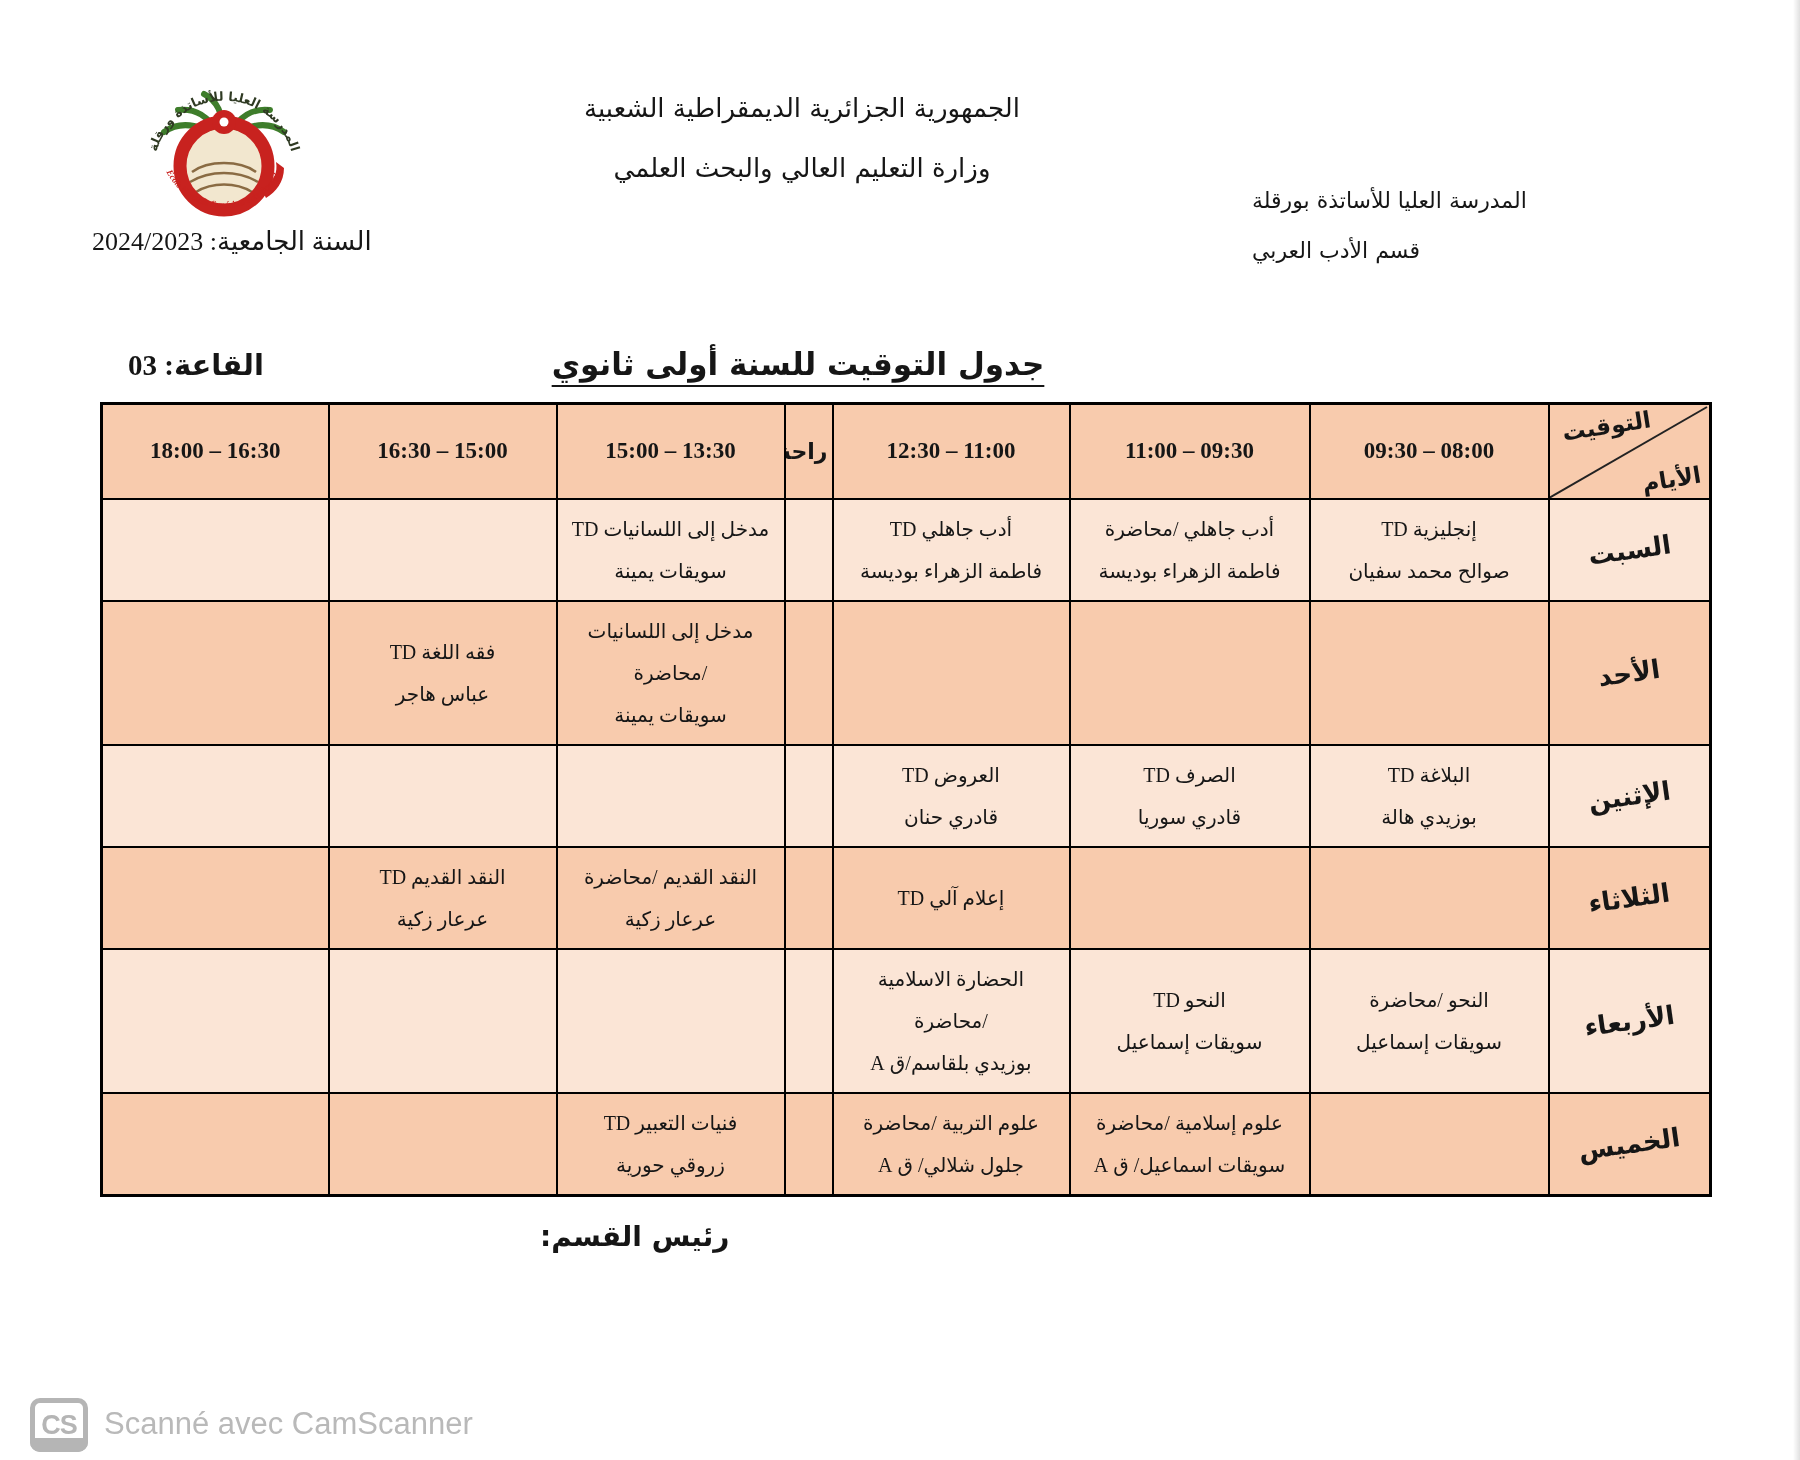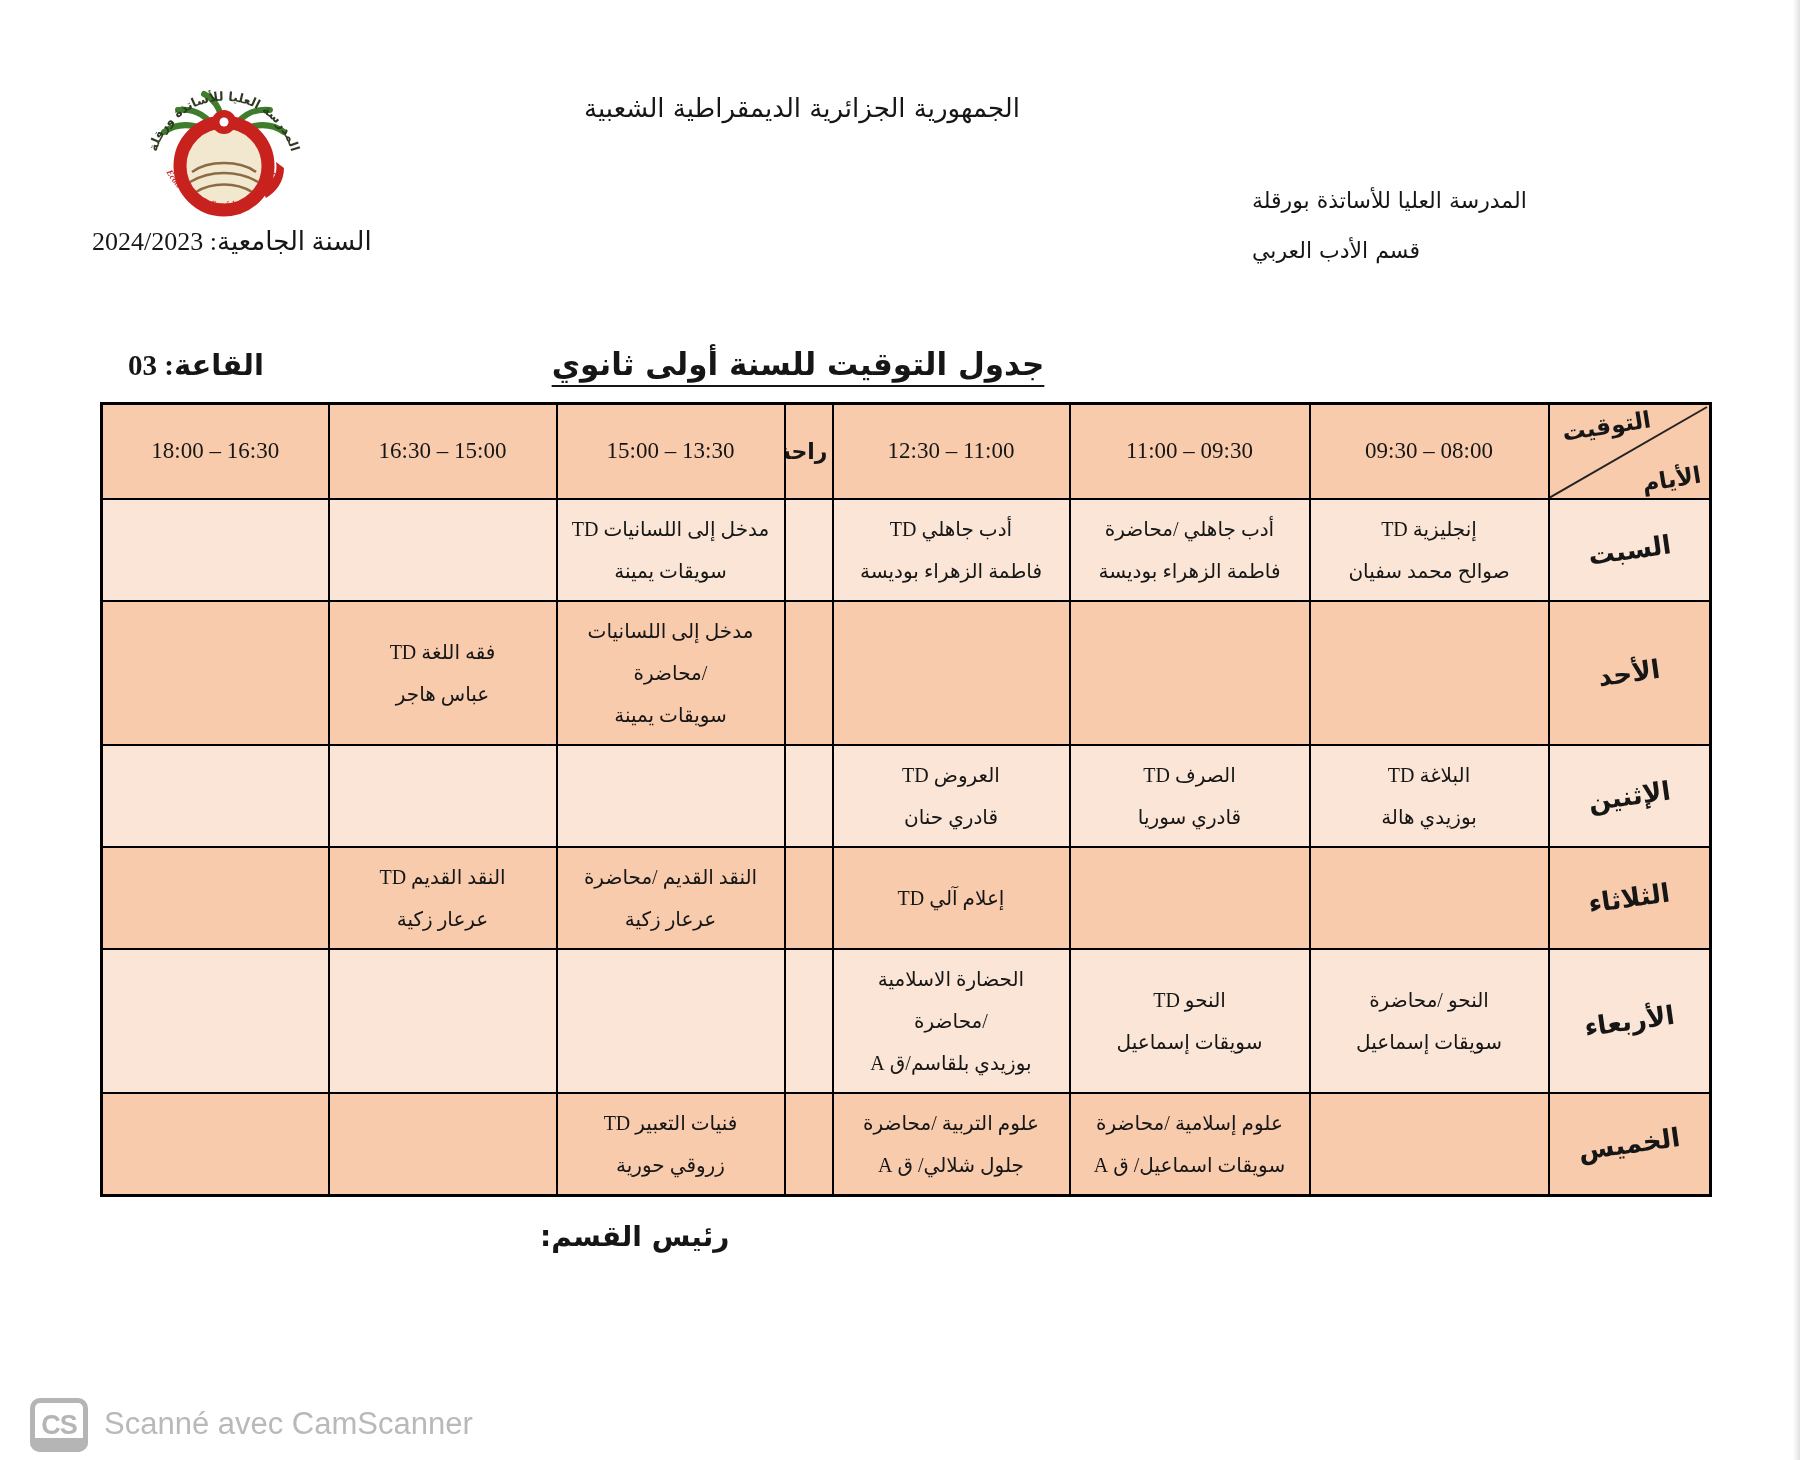--- a/index.html
+++ b/index.html
@@ -44,21 +44,21 @@
   table.schedule th,table.schedule td{
     border:2px solid #000;text-align:center;vertical-align:middle;padding:2px 4px;
     overflow:hidden;
   }
   thead tr{height:95px;background:#f8cbad;}
   tr.light{background:#fbe5d6;}
   tr.dark{background:#f8cbad;}
   .time-head{
     direction:ltr;unicode-bidi:embed;display:inline-block;
     font-family:"Liberation Serif","DejaVu Sans",serif;
-    font-size:23px;font-weight:normal;white-space:nowrap;
+    font-size:23px;font-weight:bold;white-space:nowrap;
   }
   .break-head{font-size:22px;font-weight:bold;}
   .day-text{
     display:inline-block;font-size:26px;font-weight:bold;transform:rotate(-8deg);
   }
   .cell-line{
     direction:rtl;font-size:20px;line-height:30px;margin:12px 0;
     font-family:"Liberation Serif","DejaVu Sans",serif;white-space:nowrap;
   }
   .corner{position:relative;padding:0;}
@@ -138,20 +138,21 @@
       <textPath href="#arcTop" startOffset="50%" text-anchor="middle" id="logo-top-textpath">المدرسة العليا للأساتذة ورقلة</textPath>
     </text>
     <text font-size="9" font-style="italic" font-weight="bold" fill="#c8221f" font-family="Liberation Serif, serif">
       <textPath href="#arcBottom" startOffset="50%" text-anchor="middle" id="logo-bottom-textpath">Ecole Normale Supérieure de Ouargla</textPath>
     </text>
   </svg>
 </div>
 
 <div class="abs hdr-center">
   <div>الجمهورية الجزائرية الديمقراطية الشعبية</div>
+  <div>وزارة التعليم العالي والبحث العلمي</div>
 </div>
 
 <div class="abs hdr-right">
   <div>المدرسة العليا للأساتذة بورقلة</div>
   <div>قسم الأدب العربي</div>
 </div>
 
 <div class="abs hdr-year">السنة الجامعية: 2024/2023</div>
 
 <div class="abs doc-title">جدول التوقيت للسنة أولى ثانوي</div>

